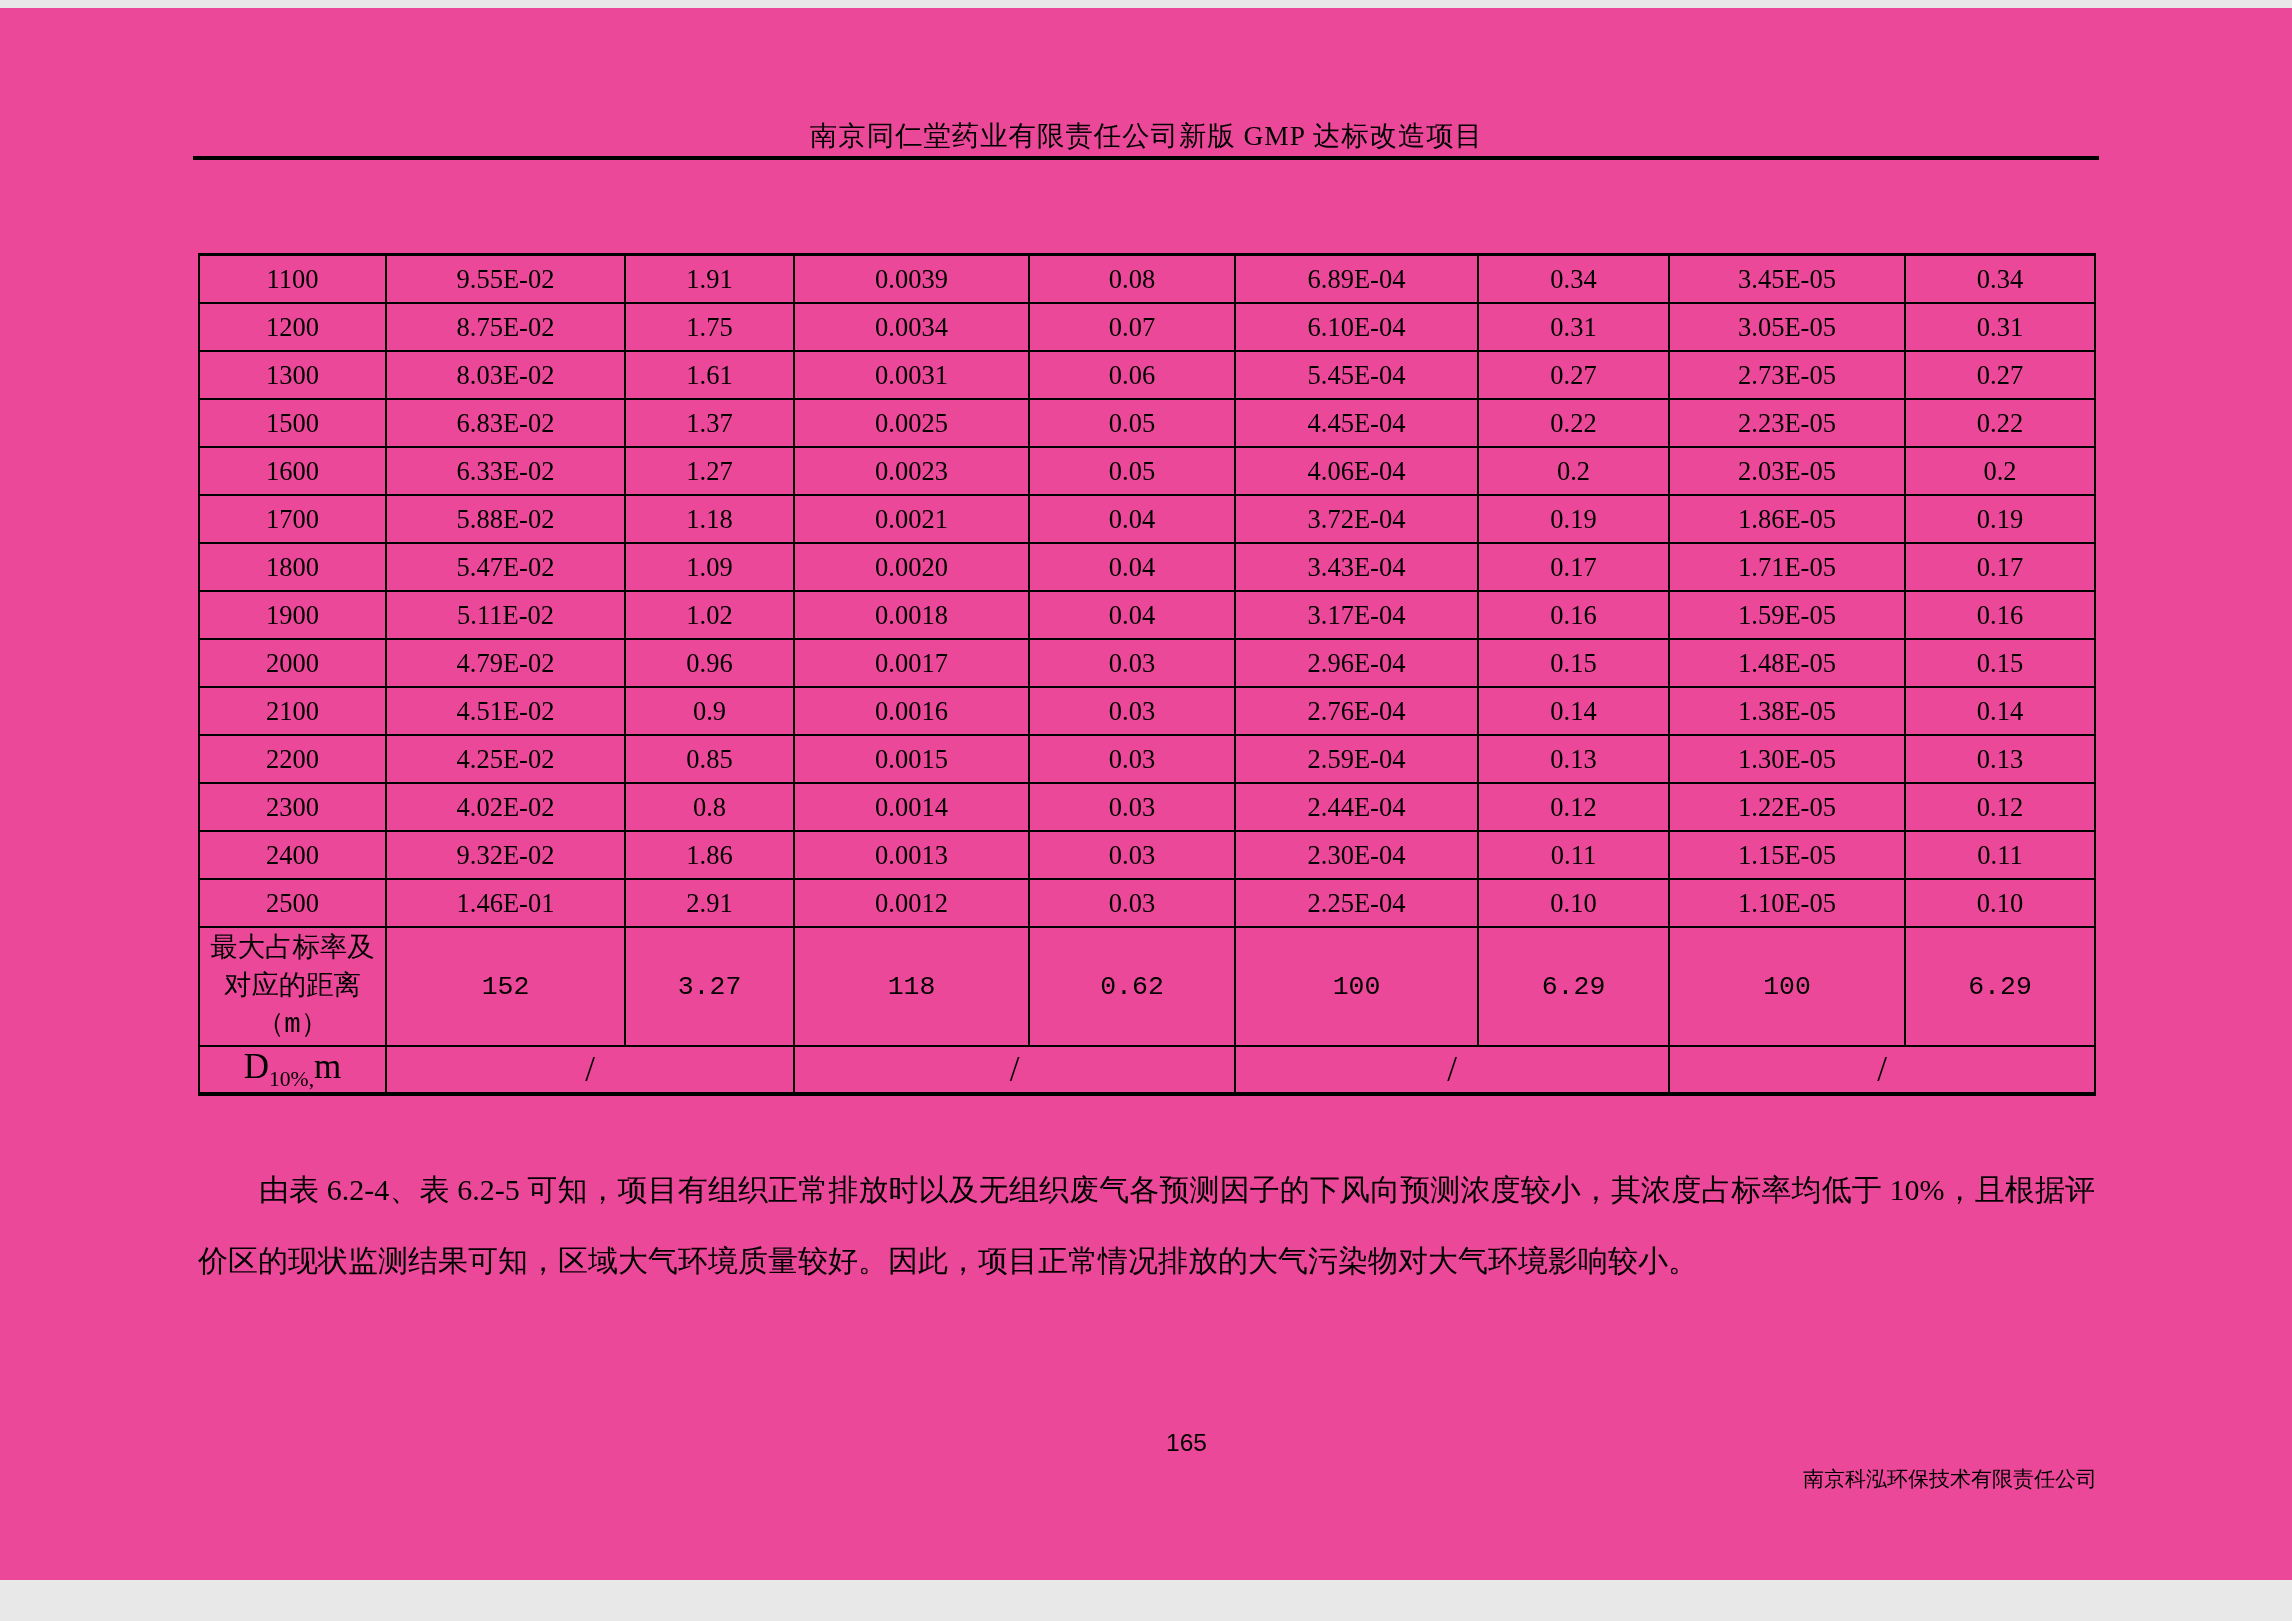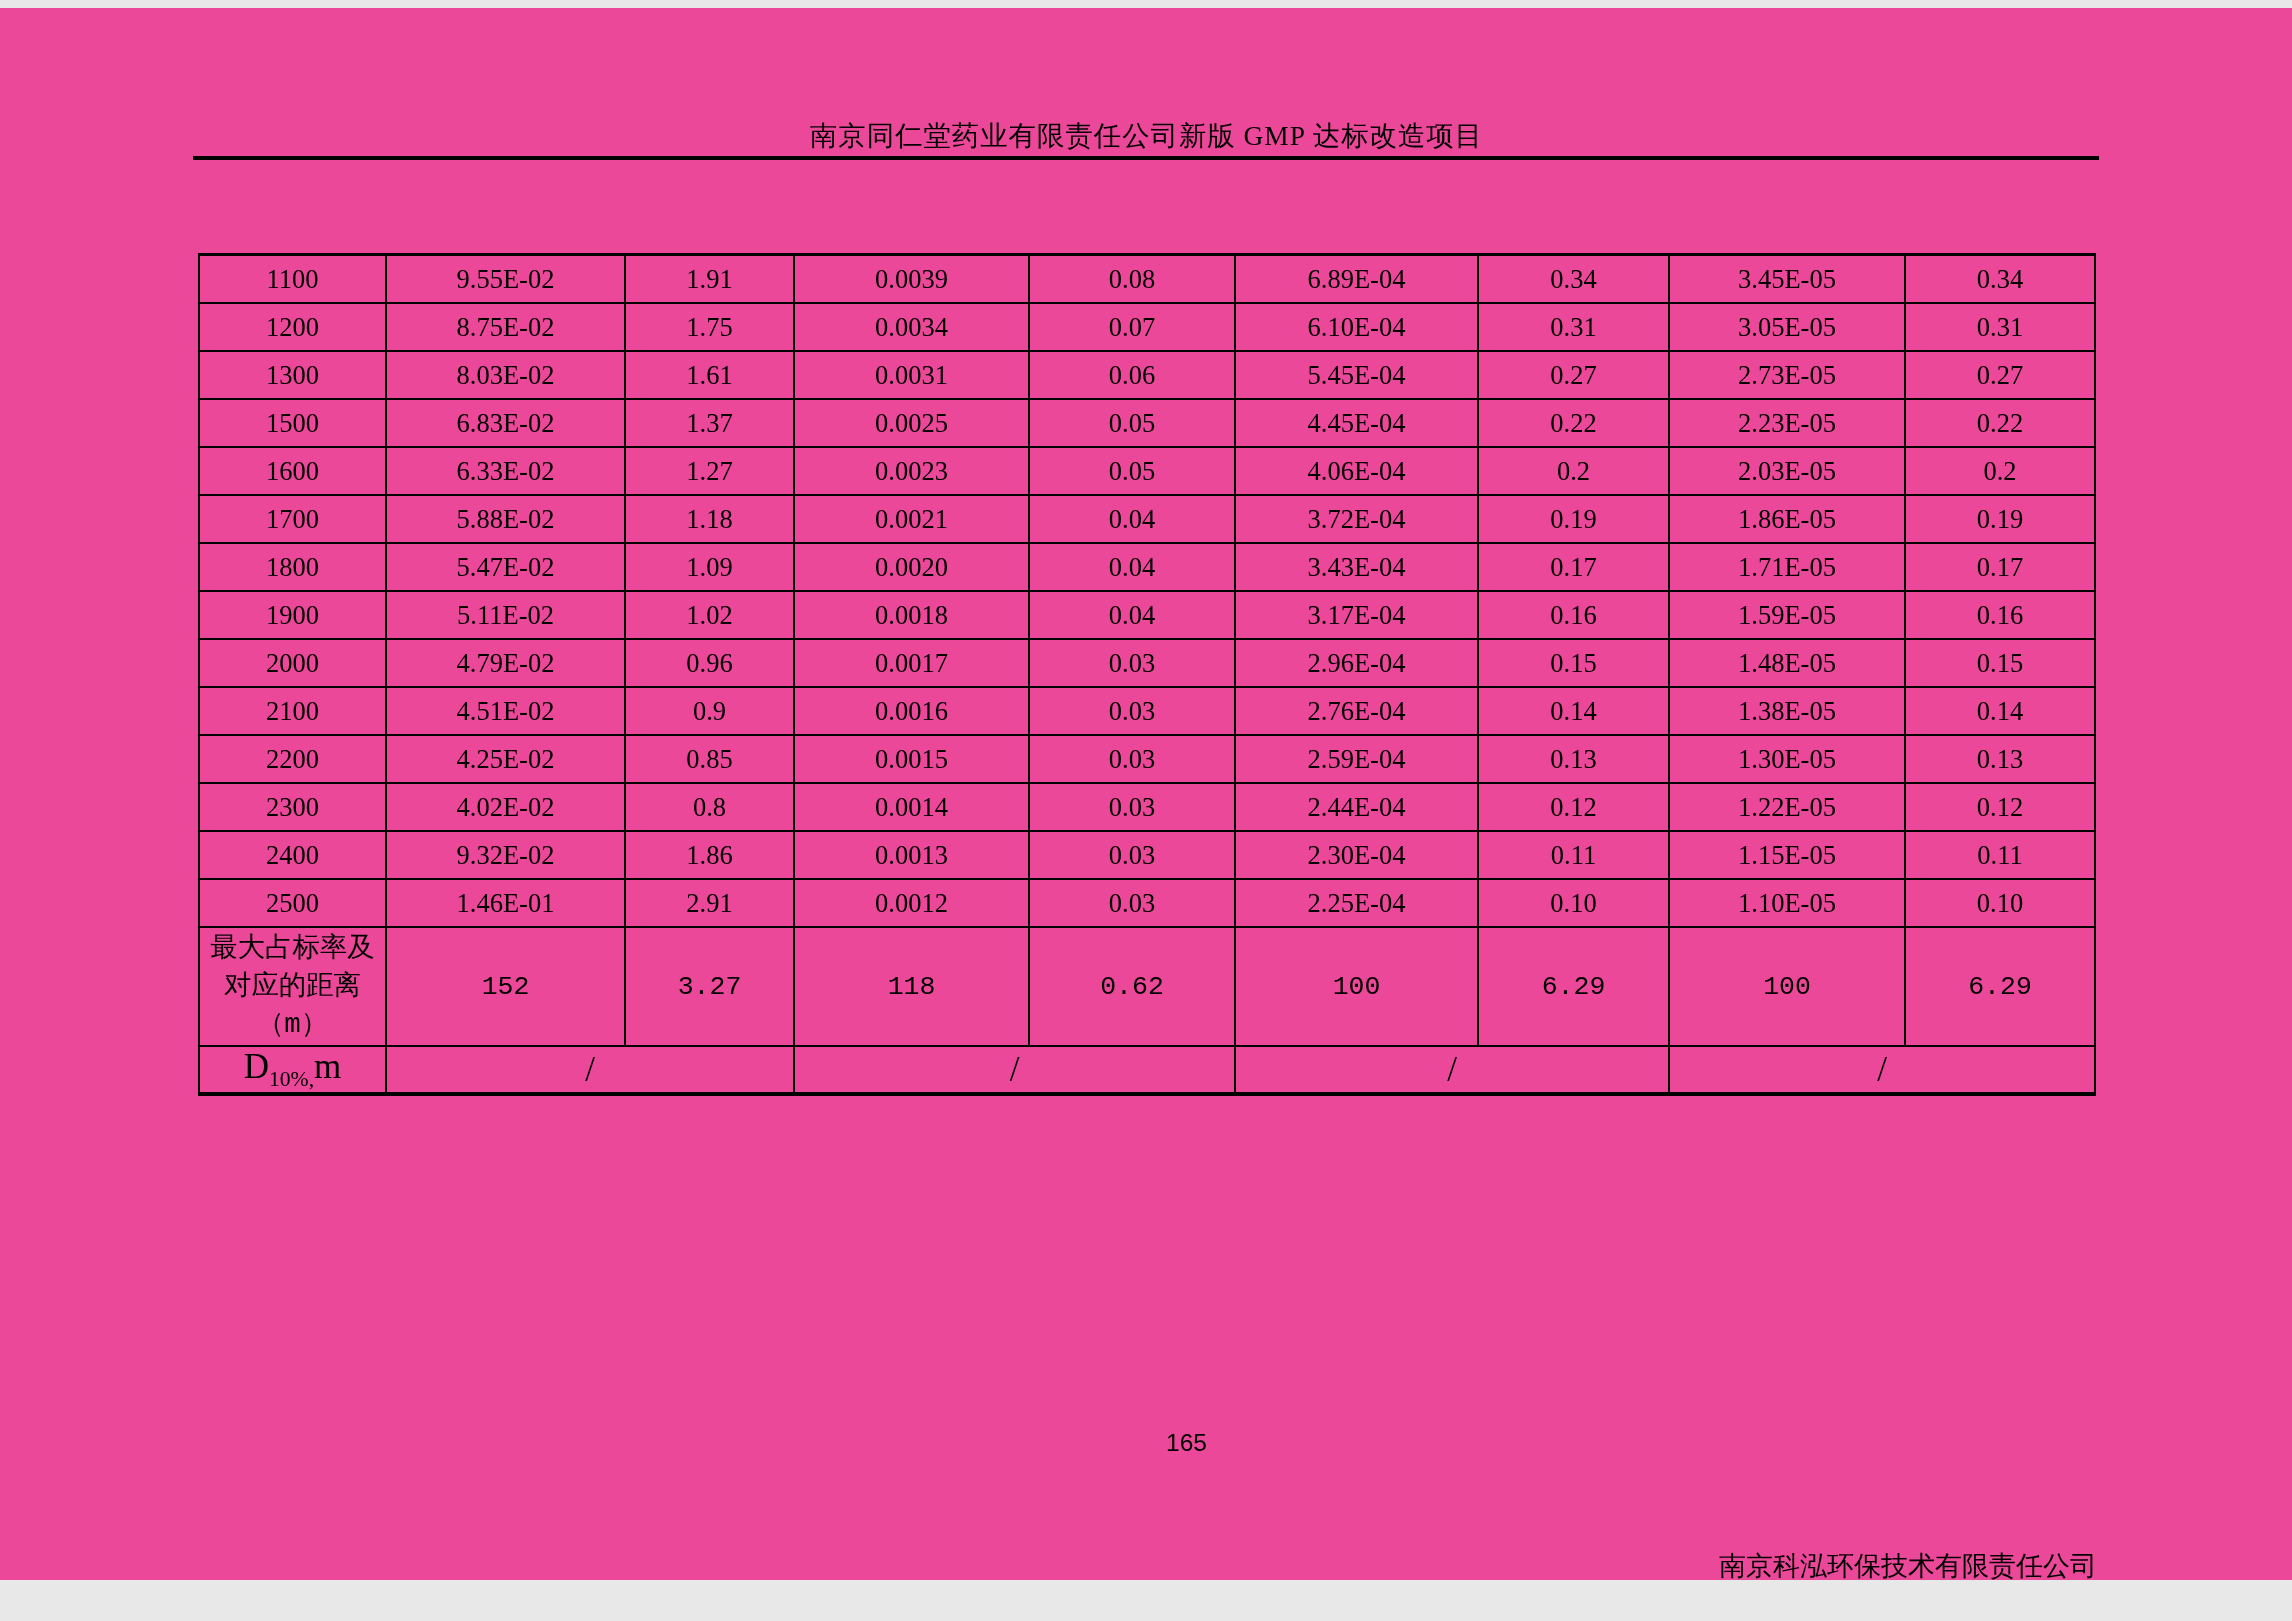--- a/index.html
+++ b/index.html
@@ -80,23 +80,23 @@
     top: 1421px;
     left: 0;
     width: 100%;
     text-align: center;
     font-size: 24.5px;
     font-family: "Liberation Sans", "DejaVu Sans", sans-serif;
     padding-left: 40px;
   }
   .footer-company {
     position: absolute;
-    top: 1540px;
+    top: 1457px;
     right: 196px;
-    font-size: 27px;
+    font-size: 21px;
     white-space: nowrap;
   }
 </style>
 </head>
 <body>
 
 <div class="page">
 
   <div class="header-title">南京同仁堂药业有限责任公司新版 GMP 达标改造项目</div>
 
@@ -283,19 +283,20 @@
         <tr class="d10">
           <td><span>D</span><sub>10%,</sub><span>m</span></td>
           <td colspan="2">/</td>
           <td colspan="2">/</td>
           <td colspan="2">/</td>
           <td colspan="2">/</td>
         </tr>
       </tbody>
   </table>
 
+  <p class="para">由表 6.2-4、表 6.2-5 可知，项目有组织正常排放时以及无组织废气各预测因子的下风向预测浓度较小，其浓度占标率均低于 10%，且根据评价区的现状监测结果可知，区域大气环境质量较好。因此，项目正常情况排放的大气污染物对大气环境影响较小。</p>
 
   <div class="page-number">165</div>
 
   <div class="footer-company">南京科泓环保技术有限责任公司</div>
 
 </div>
 
 
 </body></html>

